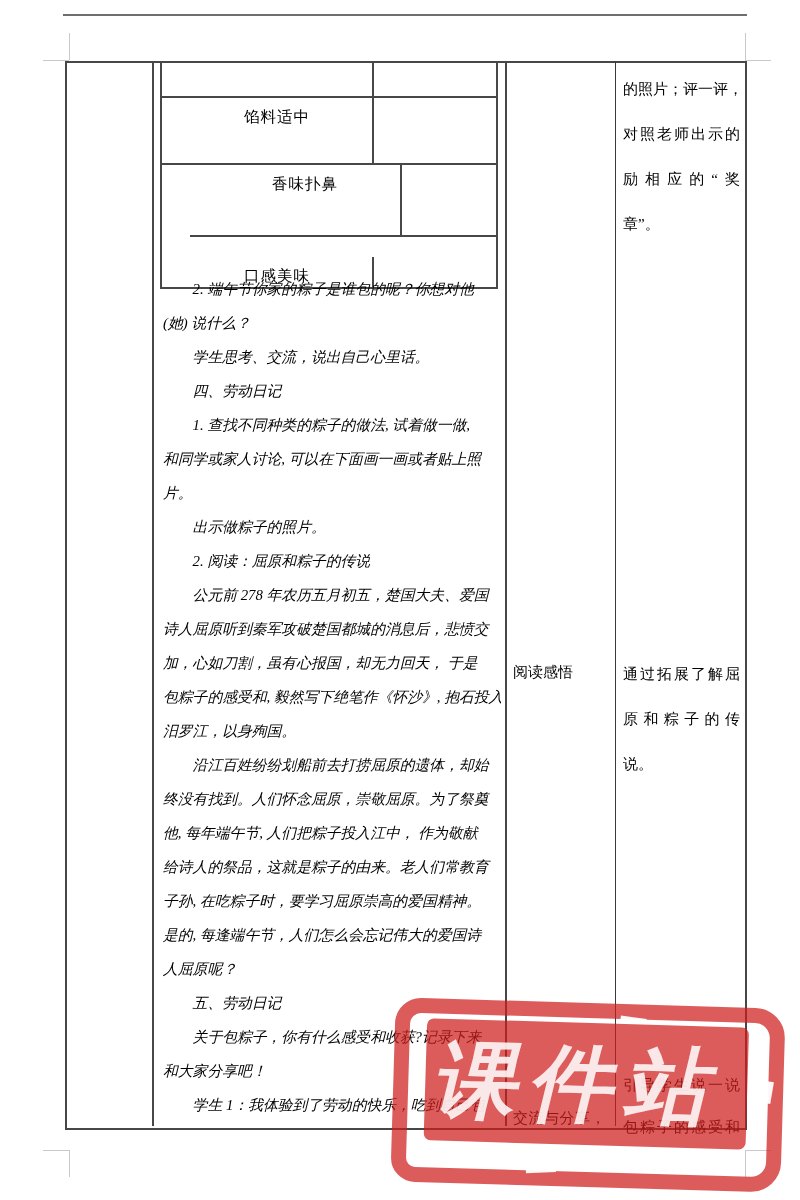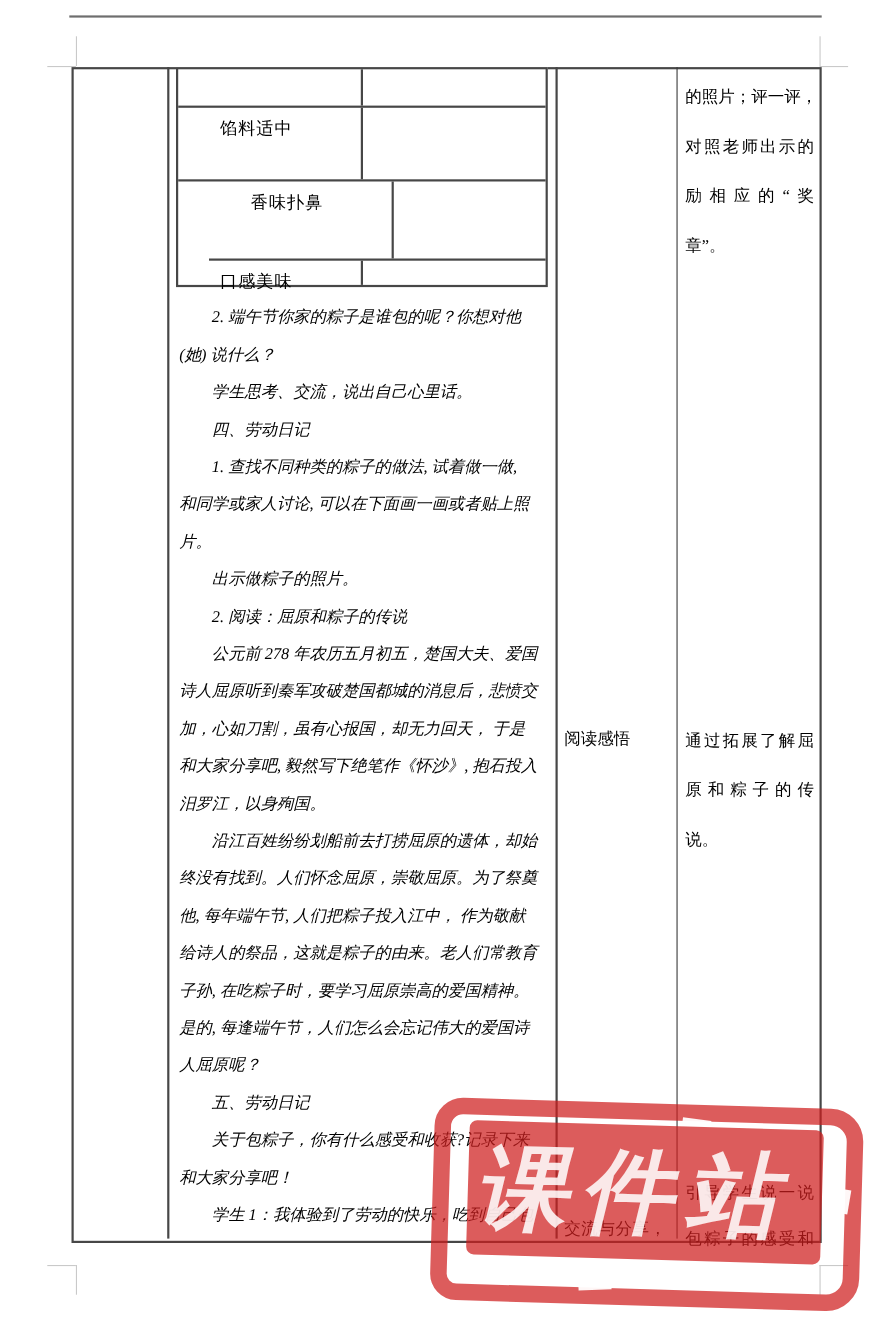--- a/index.html
+++ b/index.html
@@ -22,26 +22,26 @@
 
   
   .otable{position:absolute;left:65px;top:61px;width:678px;height:1065px;border:2px solid #474747;}
   .vline{position:absolute;top:61px;height:1065px;background:#474747;}
   .v1{left:152px;width:2px;}
   .v2{left:505px;width:2px;}
   .v3{left:615px;width:1px;background:#3a3a3a;}
 
   
   .itable{position:absolute;left:160px;top:61px;width:338px;border:2px solid #474747;background:#fff;box-sizing:border-box;}
-  .itrow{display:flex;border-bottom:2px solid #474747;}
+  .itrow{display:flex;border-bottom:2px solid #474747;padding-left:44px;}
   .itrow:last-child{border-bottom:none;}
   .itrow:nth-child(1){height:33px;}
   .itrow:nth-child(2){height:65px;}
   .itrow:nth-child(3){height:70px;margin-left:28px;}
-  .itrow:nth-child(4){height:22px;}
+  .itrow:nth-child(4){height:50px;align-items:flex-end;}
   .itcell-l{width:168px;border-right:2px solid #474747;box-sizing:border-box;
             padding:9px 0 0 38px;font-size:15.5px;letter-spacing:1px;}
   .itcell-r{flex:1;}
 
   
   .mainlines{position:absolute;left:163px;top:272px;width:338px;height:852px;overflow:hidden;}
   .mline{height:34px;line-height:34px;font-size:14.8px;white-space:nowrap;font-style:italic;}
 
   
   .note{position:absolute;left:513px;width:98px;font-size:15px;line-height:33px;white-space:nowrap;margin-top:16px;}
@@ -121,21 +121,21 @@
       <div class="mline">　　学生思考、交流，说出自己心里话。</div>
       <div class="mline">　　四、劳动日记</div>
       <div class="mline">　　1. 查找不同种类的粽子的做法, 试着做一做,</div>
       <div class="mline">和同学或家人讨论, 可以在下面画一画或者贴上照</div>
       <div class="mline">片。</div>
       <div class="mline">　　出示做粽子的照片。</div>
       <div class="mline">　　2. 阅读：屈原和粽子的传说</div>
       <div class="mline">　　公元前 278 年农历五月初五，楚国大夫、爱国</div>
       <div class="mline">诗人屈原听到秦军攻破楚国都城的消息后，悲愤交</div>
       <div class="mline">加，心如刀割，虽有心报国，却无力回天，  于是</div>
-      <div class="mline">和大家分享吧, 毅然写下绝笔作《怀沙》, 抱石投入</div>
+      <div class="mline">包粽子的感受和, 毅然写下绝笔作《怀沙》, 抱石投入</div>
       <div class="mline">汨罗江，以身殉国。</div>
       <div class="mline">　　沿江百姓纷纷划船前去打捞屈原的遗体，却始</div>
       <div class="mline">终没有找到。人们怀念屈原，崇敬屈原。为了祭奠</div>
       <div class="mline">他, 每年端午节, 人们把粽子投入江中，  作为敬献</div>
       <div class="mline">给诗人的祭品，这就是粽子的由来。老人们常教育</div>
       <div class="mline">子孙, 在吃粽子时，要学习屈原崇高的爱国精神。</div>
       <div class="mline">是的, 每逢端午节，人们怎么会忘记伟大的爱国诗</div>
       <div class="mline">人屈原呢？</div>
       <div class="mline">　　五、劳动日记</div>
       <div class="mline">　　关于包粽子，你有什么感受和收获?记录下来</div>

